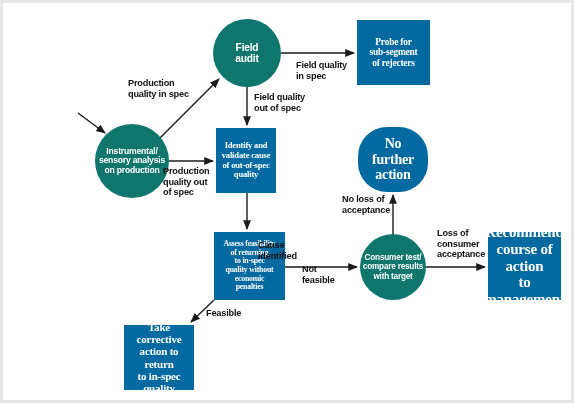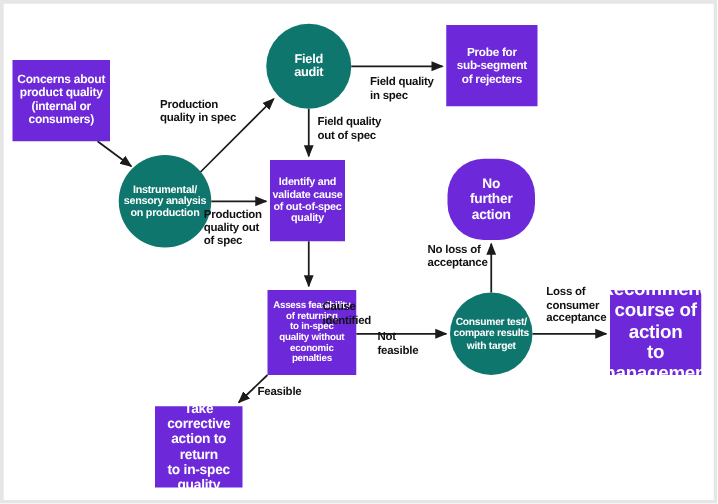--- a/index.html
+++ b/index.html
@@ -36,21 +36,22 @@
     justify-content: center;
     text-align: center;
     color: #ffffff;
     font-weight: bold;
     line-height: 1.12;
     letter-spacing: -0.2px;
     box-sizing: border-box;
     padding: 2px;
   }
   .node.box {
-    background: #6d28d9;
+    background: #0369a1;
+    font-family: Liberation Serif, serif;
   }
   .node.circle {
     background: #0f766e;
     border-radius: 50%;
   }
   .node span {
     display: block;
     white-space: pre-line;
   }
   .edge-label {
@@ -89,26 +90,20 @@
 
     <line x1="285" y1="267" x2="357" y2="267" stroke="#1b1b1b" stroke-width="1.4" marker-end="url(#arrow)"></line>
 
     <line x1="214" y1="300" x2="191" y2="322" stroke="#1b1b1b" stroke-width="1.4" marker-end="url(#arrow)"></line>
 
     <line x1="393" y1="234" x2="393" y2="195" stroke="#1b1b1b" stroke-width="1.4" marker-end="url(#arrow)"></line>
 
     <line x1="426" y1="267" x2="485" y2="267" stroke="#1b1b1b" stroke-width="1.4" marker-end="url(#arrow)"></line>
   </svg>
 
-  <div class="node box" style="left: 10px; top: 48px; width: 78px; height: 65px; font-size: 9.6px;">
-    <span>Concerns about
-product quality
-(internal or
-consumers)</span>
-  </div>
 
   <div class="node circle" style="left: 213px; top: 19px; width: 68px; height: 68px; font-size: 10.2px;">
     <span>Field
 audit</span>
   </div>
 
   <div class="node circle" style="left: 95px; top: 124px; width: 74px; height: 74px; font-size: 8.6px; align-items: center;">
     <span>Instrumental/
 sensory analysis
 on production</span>
@@ -120,21 +115,21 @@
 of out-of-spec
 quality</span>
   </div>
 
   <div class="node box" style="left: 357px; top: 20px; width: 73px; height: 65px; font-size: 9.4px;">
     <span>Probe for
 sub-segment
 of rejecters</span>
   </div>
 
-  <div class="node box" style="left: 358px; top: 127px; width: 70px; height: 65px; font-size: 11px; border-radius: 29px;">
+  <div class="node box" style="left: 358px; top: 127px; width: 70px; height: 65px; font-size: 14px; border-radius: 29px;">
     <span>No
 further
 action</span>
   </div>
 
   <div class="node box" style="left: 214px; top: 232px; width: 71px; height: 68px; font-size: 7.8px;">
     <span>Assess feasibility
 of returning
 to in-spec
 quality without

